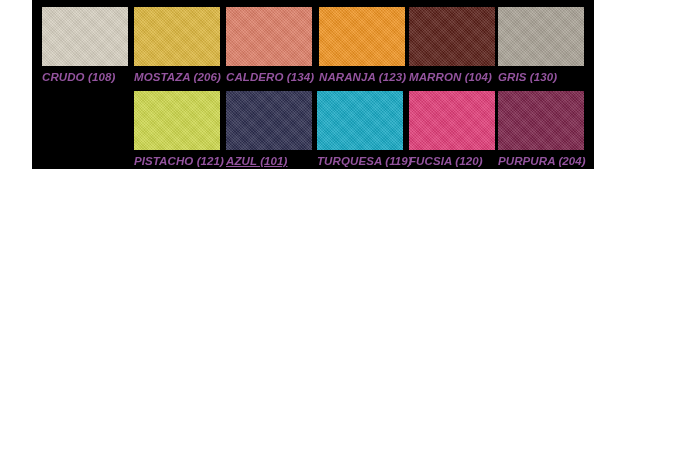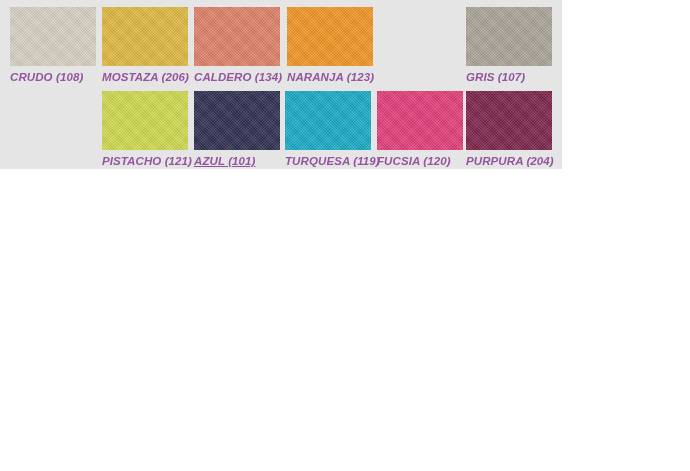--- a/index.html
+++ b/index.html
@@ -60,42 +60,46 @@
     font-style: italic;
     color: #94549f;
     white-space: nowrap;
     letter-spacing: 0.1px;
     line-height: 14px;
   }
 </style>
 </head>
 <body>
 
-<div id="swatch-panel" style="background-color: #e5e5e5;">
+<div id="swatch-panel" style="background-color: #000000; margin-left: 32px;">
 
   <div class="swatch-row" id="row-0">
     <div class="swatch-cell" style="left:10px">
       <div class="swatch-chip" style="background-color: rgb(213, 207, 192);"></div>
       <div class="swatch-label" style="color: rgb(148, 84, 159);">CRUDO (108)</div>
     </div>
     <div class="swatch-cell" style="left:102px">
       <div class="swatch-chip" style="background-color: rgb(221, 183, 64);"></div>
       <div class="swatch-label" style="color: rgb(148, 84, 159); text-align: center;">MOSTAZA (206)</div>
     </div>
     <div class="swatch-cell" style="left:194px">
       <div class="swatch-chip" style="background-color: rgb(221, 127, 104);"></div>
       <div class="swatch-label" style="color: rgb(148, 84, 159);">CALDERO (134)</div>
     </div>
     <div class="swatch-cell" style="left:287px">
       <div class="swatch-chip" style="background-color: rgb(239, 148, 34);"></div>
       <div class="swatch-label" style="color: rgb(148, 84, 159);">NARANJA (123)</div>
     </div>
+    <div class="swatch-cell" style="left:377px">
+      <div class="swatch-chip" style="background-color: rgb(90, 32, 25);"></div>
+      <div class="swatch-label" style="color: rgb(148, 84, 159);">MARRON (104)</div>
+    </div>
     <div class="swatch-cell" style="left:466px">
       <div class="swatch-chip" style="background-color: rgb(169, 162, 150);"></div>
-      <div class="swatch-label" style="color: rgb(148, 84, 159);">GRIS (107)</div>
+      <div class="swatch-label" style="color: rgb(148, 84, 159);">GRIS (130)</div>
     </div>
   </div>
 
   <div class="swatch-row" id="row-1">
     <div class="swatch-cell" style="left:102px">
       <div class="swatch-chip" style="background-color: rgb(205, 215, 78);"></div>
       <div class="swatch-label" style="color: rgb(148, 84, 159); text-align: center;">PISTACHO (121)</div>
     </div>
     <div class="swatch-cell" style="left:194px">
       <div class="swatch-chip" style="background-color: rgb(45, 46, 79);"></div>

